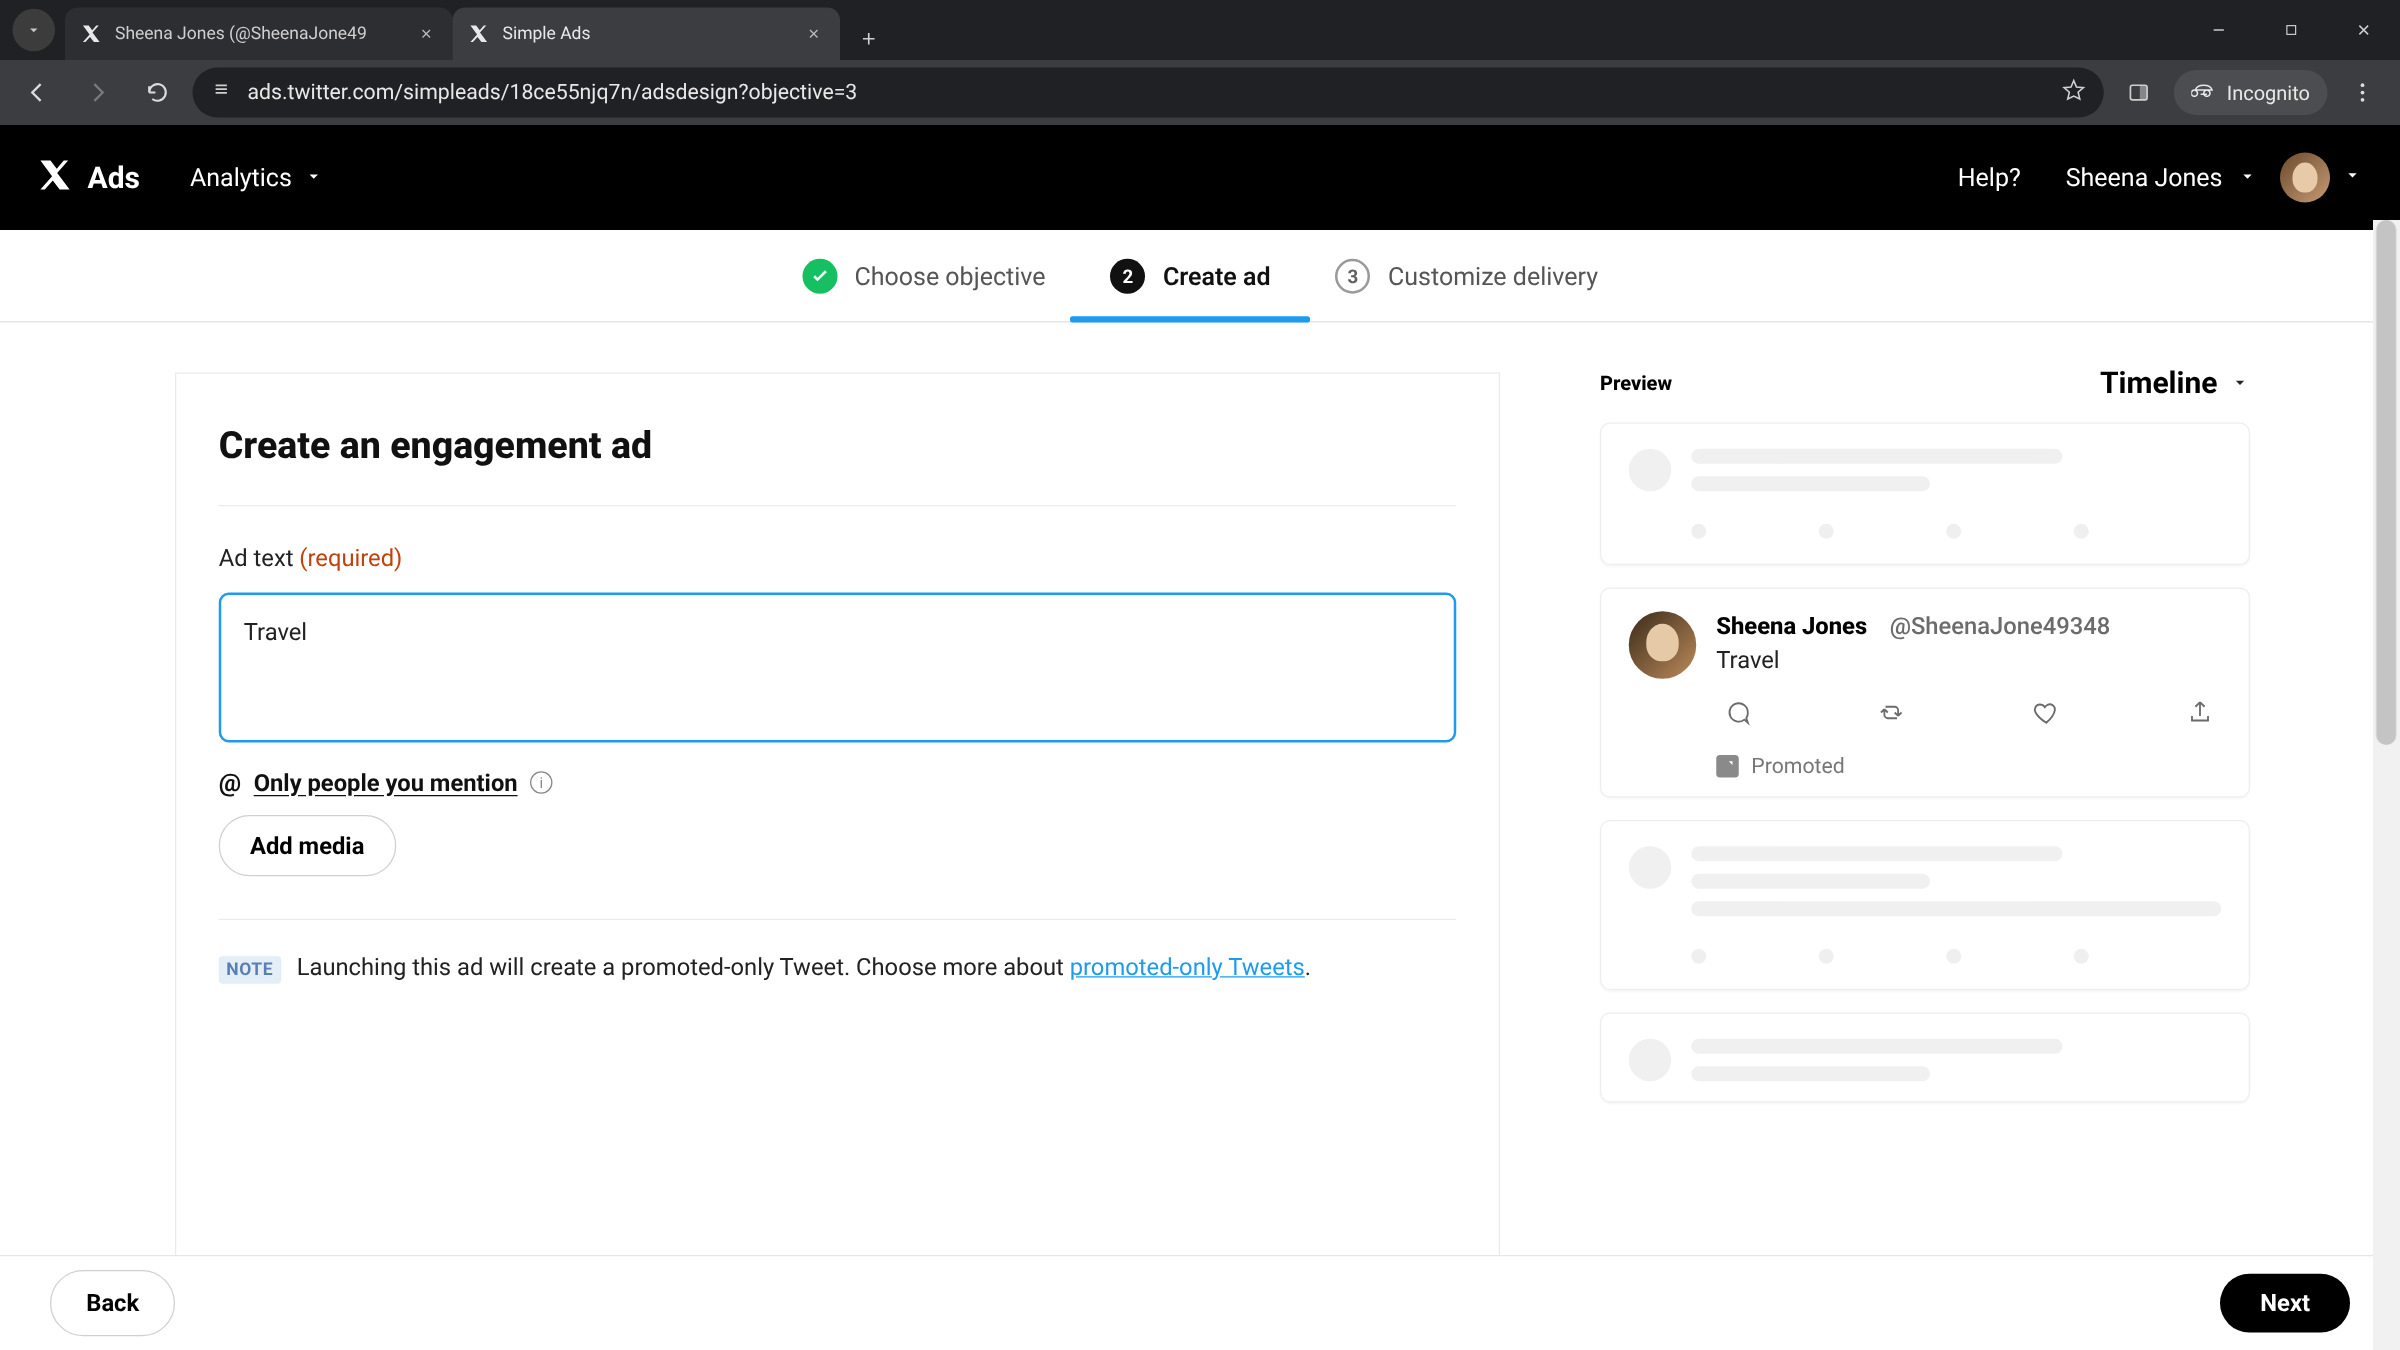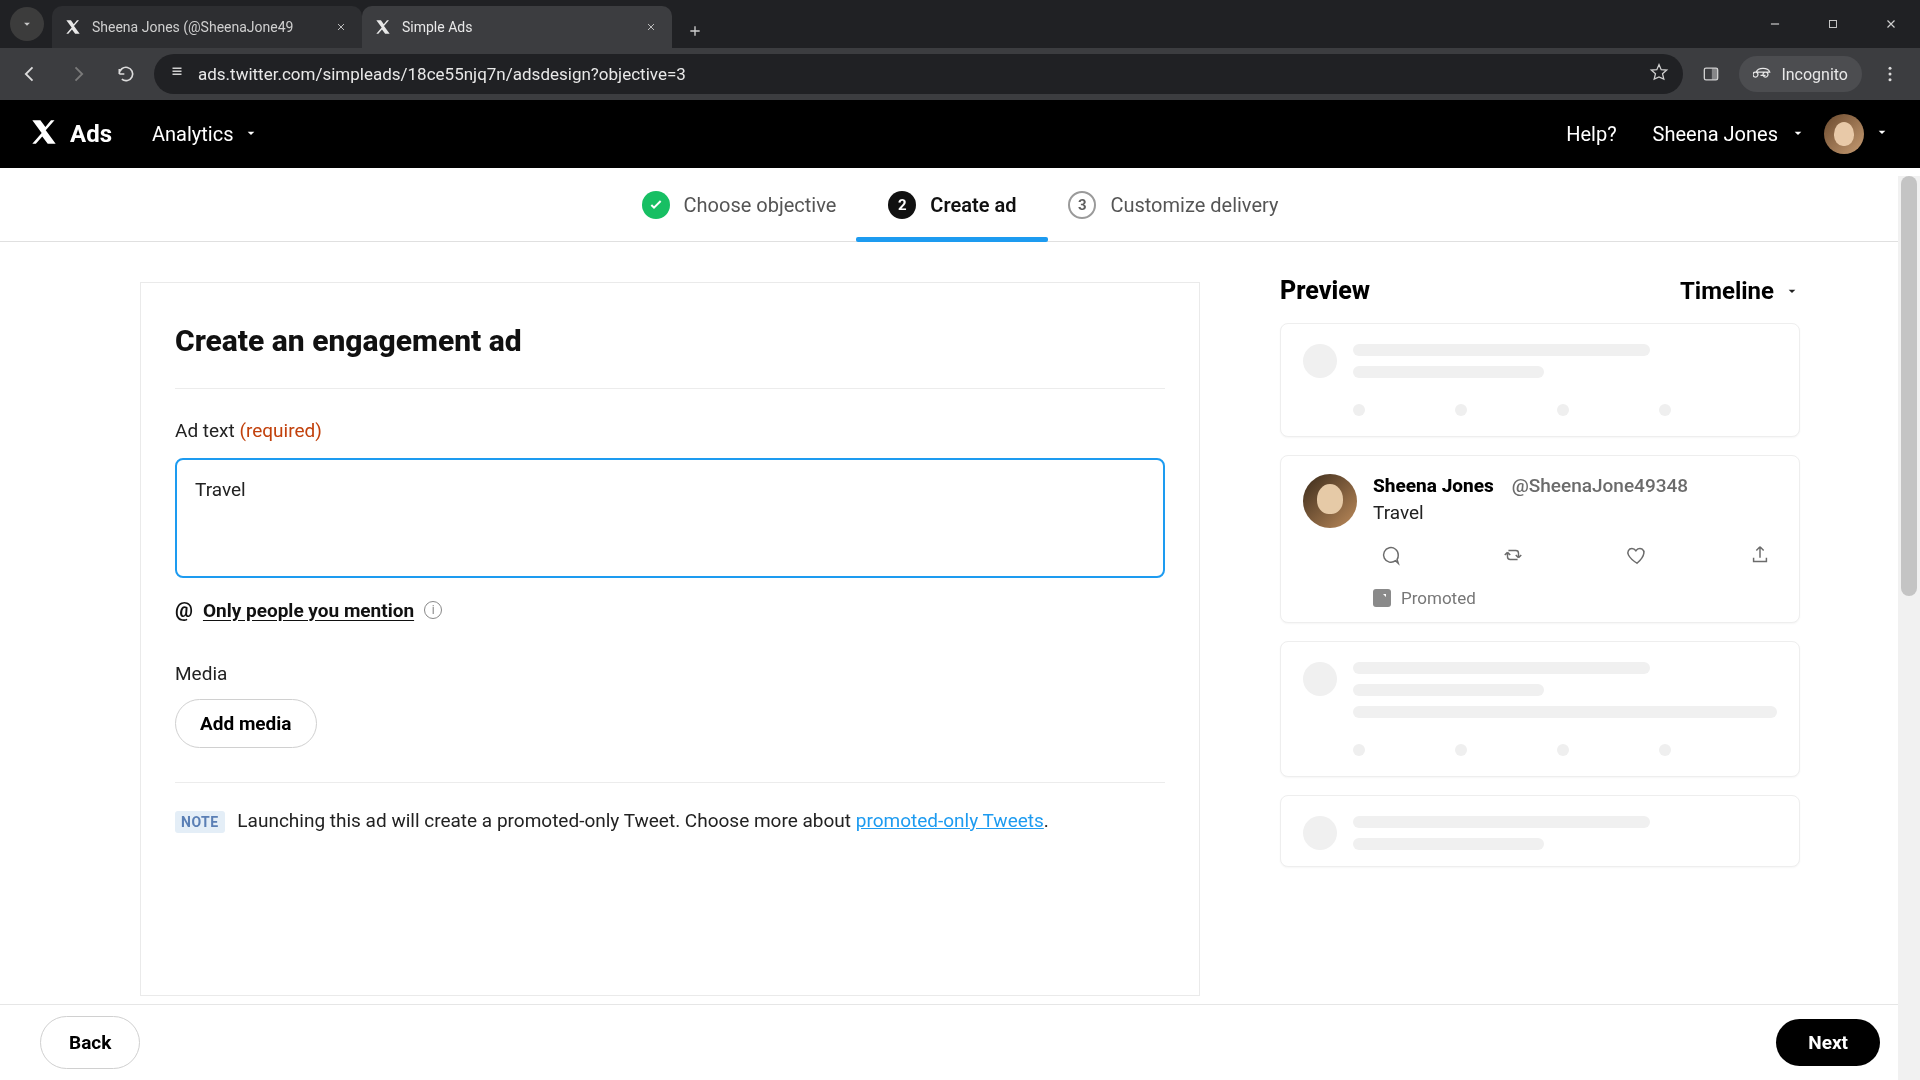--- a/index.html
+++ b/index.html
@@ -30,21 +30,21 @@
     .tb-btn.disabled svg { fill:#7a7a7a; }
     .omnibox { flex:1; height:40px; background:#202124; border-radius:20px; display:flex; align-items:center; padding:0 14px; gap:12px; color:#e8e8e8; font-size:17px; }
     .omnibox .site-info svg { width:18px; height:18px; fill:#d0d0d0; }
     .omnibox .url { flex:1; white-space:nowrap; overflow:hidden; }
     .omnibox .star svg { width:20px; height:20px; fill:none; stroke:#d0d0d0; stroke-width:1.5; }
     .incognito-chip { display:flex; align-items:center; gap:8px; background:#4c4d50; color:#e8e8e8; height:36px; padding:0 14px; border-radius:18px; font-size:16px; }
     .incognito-chip svg { width:20px; height:20px; fill:#e8e8e8; }
     .panel-icon svg { width:20px; height:20px; fill:#d0d0d0; }
 
     
-    .app-header { height:68px; background:#000; display:flex; align-items:center; padding:0 30px; color:#fff; }
+    .app-header { height:84px; background:#000; display:flex; align-items:center; padding:0 30px; color:#fff; }
     .app-header .logo { display:flex; align-items:center; gap:12px; }
     .app-header .logo svg { width:28px; height:28px; fill:#fff; }
     .app-header .logo-text { font-size:24px; font-weight:700; }
     .nav-link { margin-left:40px; font-size:20px; display:flex; align-items:center; gap:10px; }
     .nav-link svg { width:16px; height:16px; fill:#fff; }
     .spacer { flex:1; }
     .help-link { font-size:20px; margin-right:36px; }
     .user-chip { display:flex; align-items:center; gap:12px; font-size:20px; }
     .user-chip svg { width:16px; height:16px; fill:#fff; }
     .avatar { width:40px; height:40px; border-radius:50%; background:linear-gradient(135deg,#6b4a2e,#c69b72); margin-left:18px; position:relative; overflow:hidden; }
@@ -76,21 +76,21 @@
     .mention-row .info-icon { width:18px; height:18px; border:1.5px solid #888; border-radius:50%; display:flex; align-items:center; justify-content:center; font-size:12px; color:#888; }
     .media-label { margin-top:40px; font-size:19px; color:#222; }
     .add-media-btn { margin-top:14px; border:1px solid #d0d0d0; background:#fff; border-radius:28px; padding:12px 24px; font-size:19px; font-weight:700; cursor:pointer; }
     .note-row { margin-top:34px; border-top:1px solid #ececec; padding-top:26px; font-size:19px; color:#222; }
     .note-badge { background:#e4eef7; color:#5a7fb5; font-weight:700; font-size:14px; padding:3px 6px; border-radius:3px; margin-right:8px; letter-spacing:0.5px; }
     .note-link { color:#1d9bf0; }
 
     
     .preview-col { margin:34px 0 0 80px; width:520px; }
     .preview-header { display:flex; align-items:center; justify-content:space-between; margin-bottom:18px; }
-    .preview-title { font-size:25px; font-weight:800; }
+    .preview-title { font-size:16px; font-weight:800; }
     .preview-scope { display:flex; align-items:center; gap:10px; font-size:24px; font-weight:700; }
     .preview-scope svg { width:16px; height:16px; fill:#222; }
     .skeleton-card { background:#fff; border:1px solid #eee; border-radius:8px; padding:20px 22px; margin-bottom:18px; box-shadow:0 1px 2px rgba(0,0,0,0.04); }
     .sk-row { display:flex; gap:16px; }
     .sk-avatar { width:34px; height:34px; border-radius:50%; background:#f0f0f0; flex-shrink:0; }
     .sk-lines { flex:1; }
     .sk-line { height:12px; background:#f0f0f0; border-radius:6px; margin-bottom:10px; }
     .sk-line.short { width:45%; }
     .sk-line.med { width:70%; }
     .sk-line.full { width:100%; }
@@ -278,21 +278,20 @@
     <div class="card-title">Create an engagement ad</div>
     <div class="field-label">
       <span>Ad text </span><span class="hint">(required)</span>
     </div>
     <textarea class="ad-textarea" style="">Travel</textarea>
     <div class="mention-row">
       <span class="at">@</span>
       <span class="mention-link">Only people you mention</span>
       <span class="info-icon">i</span>
     </div>
-    <div class="media-label">Media</div>
     <button class="add-media-btn">Add media</button>
     <div class="note-row">
       <span class="note-badge">NOTE</span><span> Launching this ad will create a promoted-only Tweet. Choose more about </span><a href="#" class="note-link">promoted-only Tweets</a><span>.</span>
     </div>
   </div>
 
   <div class="preview-col">
     <div class="preview-header">
       <div class="preview-title">Preview</div>
       <div class="preview-scope">

